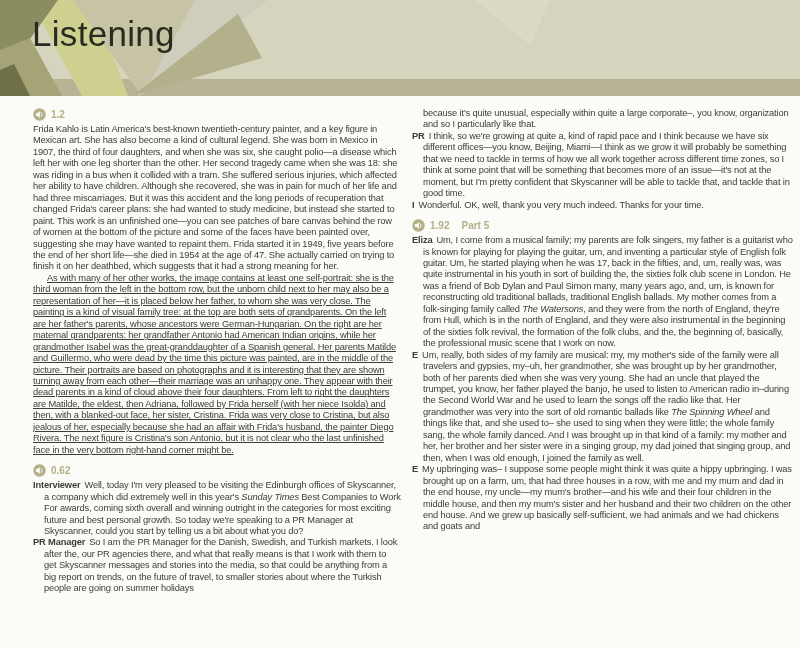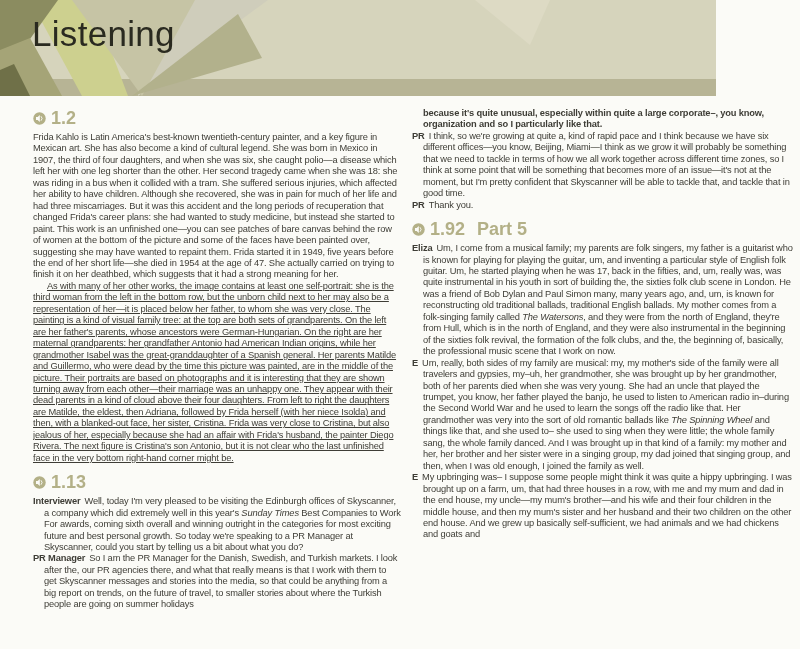--- a/index.html
+++ b/index.html
@@ -1,46 +1,46 @@
 <!DOCTYPE html>
 <html style="--page-bg: #fbfbf7; --header-bg: #d6d4bc; --header-strip: #b7b495; --accent: #b3b087; --title-color: #2a2a20; --text-color: #3e3d36; --fan-gray: #cfcdbb; --fan-chartreuse: #cdd08f; --fan-beige: #c6c4a5; --fan-sage: #b2b18c; --fan-dark: #8b8c60; --fan-olive: #a5a477; --fan-darkest: #6f7048; --fan-pale: #dddac4;"><head>
 <meta charset="utf-8">
 <style>
   html,body{margin:0;padding:0;}
   body{font-family:"Liberation Sans","DejaVu Sans",sans-serif;background:#e8e8e2;}
   .page{position:relative;width:800px;height:649px;background:var(--page-bg,#fbfbf7);overflow:hidden;margin:0 auto;}
 
   
-  .header{position:absolute;top:0;left:0;width:716px;height:96px;background:var(--header-bg,#d6d4bc);overflow:hidden;text-align:center;}
+  .header{position:absolute;top:0;left:0;width:800px;height:96px;background:var(--header-bg,#d6d4bc);overflow:hidden;text-align:center;}
   .header .strip{position:absolute;left:0;top:79px;width:800px;height:17px;background:var(--header-strip,#b7b495);}
   .blade{position:absolute;inset:0;}
   .blade.gray{background:var(--fan-gray,#cfcdbb);clip-path:polygon(150px 0,268px 0,138px 96px);}
   .blade.chartreuse{background:var(--fan-chartreuse,#cdd08f);clip-path:polygon(30px 0,92px 0,128px 96px,82px 96px);}
   .blade.beige{background:var(--fan-beige,#c6c4a5);clip-path:polygon(72px 0,195px 0,142px 96px);}
   .blade.sage{background:var(--fan-sage,#b2b18c);clip-path:polygon(238px 14px,262px 58px,132px 96px);}
   .blade.dark{background:var(--fan-dark,#8b8c60);clip-path:polygon(0 0,58px 0,12px 64px,0 72px);}
   .blade.olive{background:var(--fan-olive,#a5a477);clip-path:polygon(0 50px,30px 38px,62px 96px,0 96px);}
   .blade.darkest{background:var(--fan-darkest,#6f7048);clip-path:polygon(0 70px,14px 64px,30px 96px,0 96px);}
   .blade.pale{background:var(--fan-pale,#dddac4);clip-path:polygon(475px 0,550px 0,530px 45px);}
   .page-title{position:absolute;left:32px;top:14px;font-size:35px;font-weight:500;letter-spacing:.3px;color:var(--title-color,#2a2a20);z-index:5;}
 
   
   .col{position:absolute;top:108px;bottom:0;overflow:hidden;}
   .col.left{left:33px;width:368px;}
   .col.right{left:412px;width:381px;}
 
-  .track-head{display:flex;align-items:center;gap:5px;color:var(--accent,#b3b087);font-weight:bold;font-size:18px;margin:8px 0 3px;}
+  .track-head{display:flex;align-items:center;gap:5px;color:var(--accent,#b3b087);font-weight:bold;font-size:10px;margin:8px 0 3px;}
   .track-head:first-child{margin-top:0;}
   .track-head .part{margin-left:7px;}
   .audio-icon{width:13px;height:13px;flex:0 0 auto;display:block;}
 
   .para,.turn{font-size:9.3px;line-height:11.45px;letter-spacing:-.15px;color:var(--text-color,#3e3d36);margin:0;text-align:left;}
   .para.indent{text-indent:14px;text-decoration:underline;}
   .turn{padding-left:11px;text-indent:-11px;}
-  .turn.cont{text-indent:0;font-weight:bold;}
+  .turn.cont{text-indent:0;}
   .turn b{margin-right:4px;color:var(--text-color,#3e3d36);}
 </style>
 </head>
 <body>
 
 <div class="page">
 
   <div class="header">
     <div class="strip"></div>
     <div class="blade gray"></div>
@@ -66,30 +66,30 @@
     </div>
     <p class="para">Frida Kahlo is Latin America's best-known twentieth-century painter, and a key figure in Mexican art. She has also become a kind of cultural legend. She was born in Mexico in 1907, the third of four daughters, and when she was six, she caught polio—a disease which left her with one leg shorter than the other. Her second tragedy came when she was 18: she was riding in a bus when it collided with a tram. She suffered serious injuries, which affected her ability to have children. Although she recovered, she was in pain for much of her life and had three miscarriages. But it was this accident and the long periods of recuperation that changed Frida's career plans: she had wanted to study medicine, but instead she started to paint. This work is an unfinished one—you can see patches of bare canvas behind the row of women at the bottom of the picture and some of the faces have been painted over, suggesting she may have wanted to repaint them. Frida started it in 1949, five years before the end of her short life—she died in 1954 at the age of 47. She actually carried on trying to finish it on her deathbed, which suggests that it had a strong meaning for her.</p>
     <p class="para indent">As with many of her other works, the image contains at least one self-portrait: she is the third woman from the left in the bottom row, but the unborn child next to her may also be a representation of her—it is placed below her father, to whom she was very close. The painting is a kind of visual family tree: at the top are both sets of grandparents. On the left are her father's parents, whose ancestors were German-Hungarian. On the right are her maternal grandparents: her grandfather Antonio had American Indian origins, while her grandmother Isabel was the great-granddaughter of a Spanish general. Her parents Matilde and Guillermo, who were dead by the time this picture was painted, are in the middle of the picture. Their portraits are based on photographs and it is interesting that they are shown turning away from each other—their marriage was an unhappy one. They appear with their dead parents in a kind of cloud above their four daughters. From left to right the daughters are Matilde, the eldest, then Adriana, followed by Frida herself (with her niece Isolda) and then, with a blanked-out face, her sister, Cristina. Frida was very close to Cristina, but also jealous of her, especially because she had an affair with Frida's husband, the painter Diego Rivera. The next figure is Cristina's son Antonio, but it is not clear who the last unfinished face in the very bottom right-hand corner might be.</p>
 
     <div class="track-head">
       <svg class="audio-icon" viewBox="0 0 24 24">
         <circle cx="12" cy="12" r="11.5" fill="var(--accent,#b3b087)"></circle>
         <path d="M5.5 9.2 H8.6 L12.6 5.6 V18.4 L8.6 14.8 H5.5 Z" fill="#fbfbf7"></path>
         <path d="M15.2 8.3 a5.2 5.2 0 0 1 0 7.4" fill="none" stroke="#fbfbf7" stroke-width="1.7" stroke-linecap="round"></path>
       </svg>
-      <span>1.13</span>
+      <span>0.62</span>
     </div>
     <p class="turn"><b>Interviewer</b><span>Well, today I'm very pleased to be visiting the Edinburgh offices of Skyscanner, a company which did extremely well in this year's <i>Sunday Times</i> Best Companies to Work For awards, coming sixth overall and winning outright in the categories for most exciting future and best personal growth. So today we're speaking to a PR Manager at Skyscanner, could you start by telling us a bit about what you do?</span></p>
     <p class="turn"><b>PR Manager</b><span>So I am the PR Manager for the Danish, Swedish, and Turkish markets. I look after the, our PR agencies there, and what that really means is that I work with them to get Skyscanner messages and stories into the media, so that could be anything from a big report on trends, on the future of travel, to smaller stories about where the Turkish people are going on summer holidays</span></p>
   </div>
 
   <div class="col right">
     <p class="turn cont"><span>because it's quite unusual, especially within quite a large corporate–, you know, organization and so I particularly like that.</span></p>
     <p class="turn"><b>PR</b><span>I think, so we're growing at quite a, kind of rapid pace and I think because we have six different offices—you know, Beijing, Miami—I think as we grow it will probably be something that we need to tackle in terms of how we all work together across different time zones, so I think at some point that will be something that becomes more of an issue—it's not at the moment, but I'm pretty confident that Skyscanner will be able to tackle that, and tackle that in good time.</span></p>
-    <p class="turn"><b>PR</b><span>Thank you.</span></p>
+    <p class="turn"><b>I</b><span>Wonderful. OK, well, thank you very much indeed. Thanks for your time.</span></p>
 
     <div class="track-head">
       <svg class="audio-icon" viewBox="0 0 24 24">
         <circle cx="12" cy="12" r="11.5" fill="var(--accent,#b3b087)"></circle>
         <path d="M5.5 9.2 H8.6 L12.6 5.6 V18.4 L8.6 14.8 H5.5 Z" fill="#fbfbf7"></path>
         <path d="M15.2 8.3 a5.2 5.2 0 0 1 0 7.4" fill="none" stroke="#fbfbf7" stroke-width="1.7" stroke-linecap="round"></path>
       </svg>
       <span>1.92</span>
       <span class="part">Part 5</span>
     </div>

